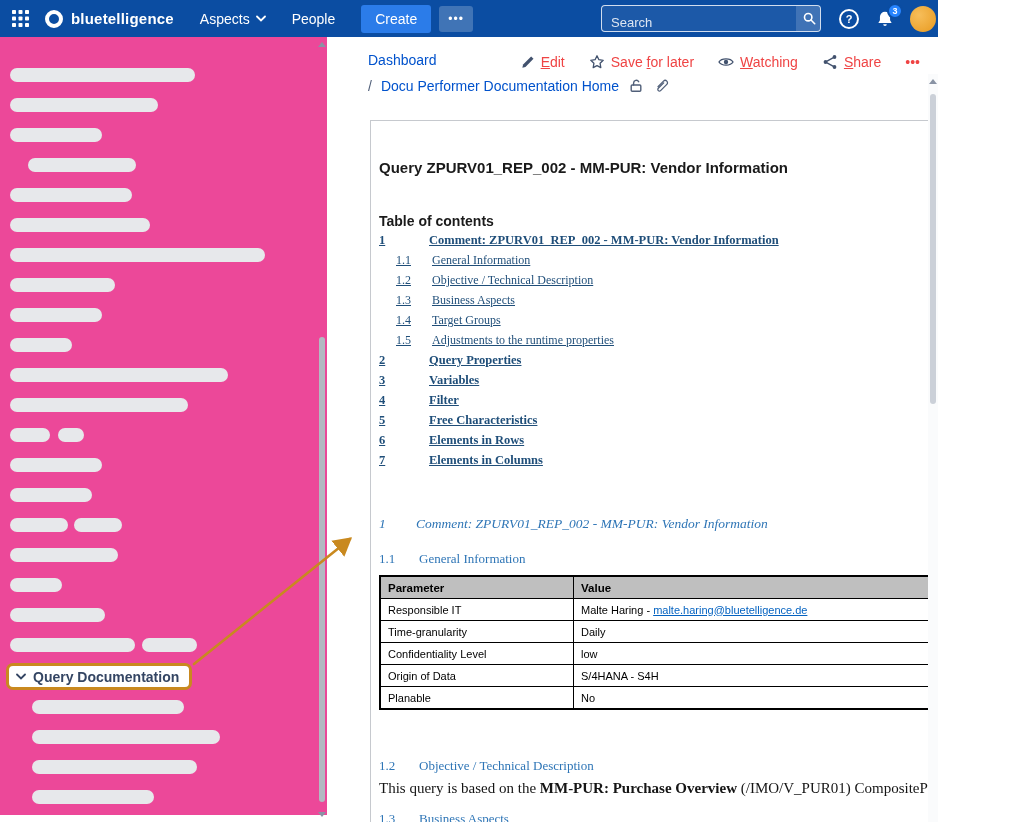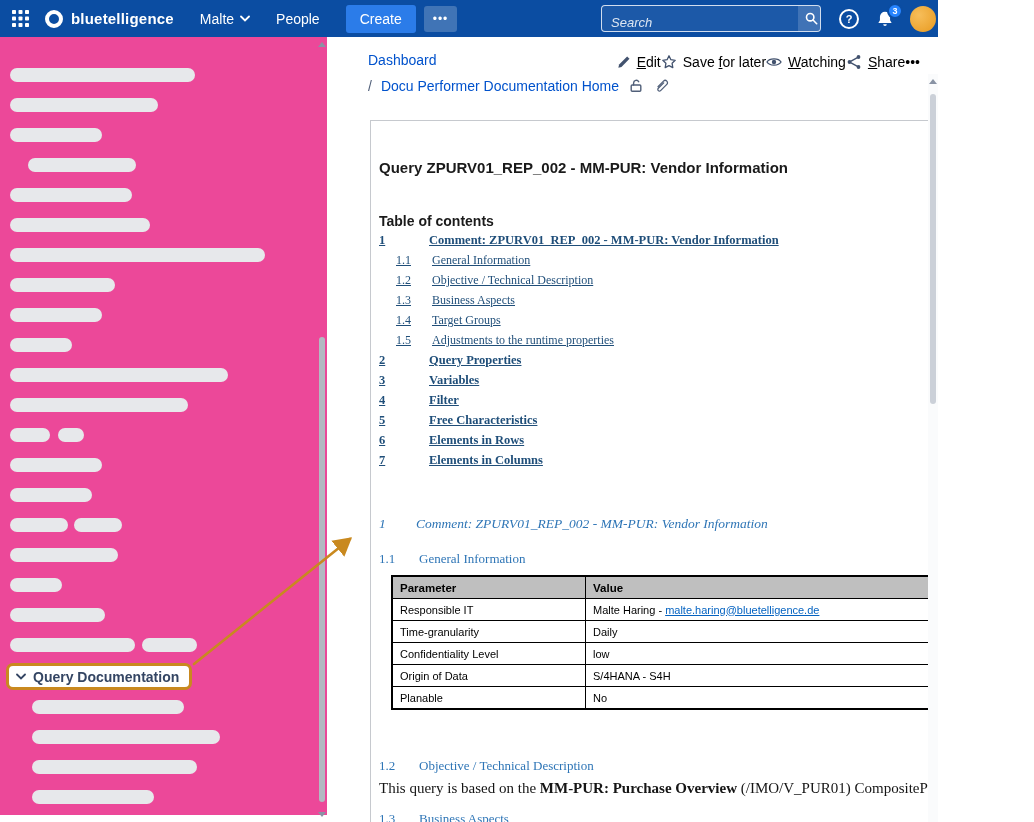--- a/index.html
+++ b/index.html
@@ -15,21 +15,21 @@
   .brand-name{font-size:15px;font-weight:600;letter-spacing:.2px;}
   .nav-item{margin-right:26px;font-size:14px;display:flex;align-items:center;gap:6px;cursor:pointer;}
   .create-btn{background:#2B7CE9;border:none;border-radius:3px;padding:6px 14px;font-size:14px;
               color:#fff;font-family:inherit;cursor:pointer;margin-right:8px;}
   .more-top-btn{background:rgba(255,255,255,.22);border:none;border-radius:3px;padding:6px 9px;
               color:#fff;font-size:12px;letter-spacing:1px;cursor:pointer;}
   .top-spacer{flex:1;}
   .search-box{width:218px;height:25px;border:1px solid rgba(255,255,255,.8);border-radius:4px;
               background:rgba(255,255,255,.07);display:flex;align-items:stretch;margin-right:18px;overflow:hidden;}
   .search-input{flex:1;background:transparent;border:none;outline:none;color:#fff;font-size:13px;
-              padding:16px 9px;font-family:inherit;font-style:italic;}
+              padding:16px 9px;font-family:inherit;}
   .search-input::placeholder{color:rgba(255,255,255,.85);}
   .search-btn{width:30px;background:rgba(255,255,255,.16);border:none;display:flex;align-items:center;
               justify-content:center;cursor:pointer;}
   .help-btn{width:20px;height:20px;border:2px solid #fff;border-radius:50%;box-sizing:border-box;
               display:flex;align-items:center;justify-content:center;font-size:11px;font-weight:700;
               margin-right:17px;cursor:pointer;}
   .bell-wrap{position:relative;margin-right:16px;cursor:pointer;display:flex;}
   .badge{position:absolute;top:-7px;right:-9px;min-width:16px;height:16px;border-radius:50%;
          background:#2684FF;border:2px solid #0B4DA2;box-sizing:border-box;color:#fff;font-size:9px;
          display:flex;align-items:center;justify-content:center;font-weight:700;}
@@ -49,43 +49,43 @@
   .tri-up{border-left:4px solid transparent;border-right:4px solid transparent;border-bottom:5px solid #8993A4;top:5px;}
   .tri-down{border-left:4px solid transparent;border-right:4px solid transparent;border-top:5px solid #8993A4;bottom:5px;}
   .resize-handle{position:absolute;left:328px;top:446px;width:5px;height:13px;
         border-left:1.5px solid #A5ADBA;border-right:1.5px solid #A5ADBA;cursor:col-resize;}
 
   
   .content{position:absolute;top:37px;left:327px;right:0;bottom:0;background:#fff;}
   .breadcrumbs{position:absolute;top:15px;left:41px;font-size:14px;}
   .bc-link{color:#0052CC;text-decoration:none;cursor:pointer;}
   .bc-line2{margin-top:10px;display:flex;align-items:center;gap:9px;color:#505F79;}
-  .actions{position:absolute;top:17px;right:18px;display:flex;align-items:flex-start;
-           color:#000000;font-size:14px;}
+  .actions{position:absolute;top:17px;right:18px;display:flex;align-items:flex-start;gap:24px;
+           color:#ef4444;font-size:14px;}
   .action{display:flex;align-items:center;gap:6px;cursor:pointer;}
   .key{text-decoration:underline;}
 
   
   .doc-frame{position:absolute;top:83px;left:43px;width:632px;bottom:-10px;background:#fff;
              border:1px solid #C6C9CE;border-bottom:none;box-sizing:border-box;}
   .doc-title{position:absolute;top:38px;left:8px;font-size:15px;font-weight:700;color:#1A1A1A;}
   .toc-title{position:absolute;top:92px;left:8px;font-size:14px;font-weight:700;color:#1A1A1A;}
   .toc-list{position:absolute;top:112px;left:8px;right:8px;height:244px;}
   .toc-row{position:absolute;left:0;right:0;height:20px;font-family:"Liberation Serif",serif;}
   .toc-row a{color:#1F4E79;text-decoration:underline;position:absolute;white-space:nowrap;cursor:pointer;}
   .toc-row.lvl1 a{font-weight:700;font-size:12.5px;}
   .toc-row.lvl2 a{font-weight:400;font-size:12px;}
   .toc-row.lvl1 .num{left:0;} .toc-row.lvl1 .lbl{left:50px;}
   .toc-row.lvl2 .num{left:17px;} .toc-row.lvl2 .lbl{left:53px;}
   .sec{position:absolute;left:8px;font-family:"Liberation Serif",serif;color:#2E75B6;font-size:13px;white-space:nowrap;}
   .sec .num{display:inline-block;width:40px;}
   #sec1{top:395px;font-style:italic;font-size:13.5px;} #sec1 .num{width:37px;}
   #sec11{top:430px;} #sec12{top:637px;} #sec13{top:690px;}
   .info-table{position:absolute;top:454px;left:8px;width:615px;border-collapse:collapse;
-              font-size:11px;color:#000;border:2px solid #000;margin-left:12px;}
+              font-size:11px;color:#000;border:2px solid #000;}
   .info-table th,.info-table td{border:1px solid #000;padding:2px 7px;height:17px;text-align:left;
               font-weight:400;white-space:nowrap;}
   .info-table th{background:#BFBFBF;font-weight:700;font-size:11.5px;}
   .info-table th:first-child,.info-table td:first-child{width:178px;}
   .email{color:#0563C1;text-decoration:underline;cursor:pointer;}
   .para{position:absolute;top:659px;left:8px;right:8px;font-family:"Liberation Serif",serif;
         font-size:15px;color:#151515;}
   .para b{font-weight:700;}
   .content-scroll{position:absolute;top:37px;right:0;width:10px;bottom:0;background:#FAFBFC;}
   .cs-thumb{position:absolute;top:20px;left:2px;width:6px;height:310px;border-radius:3px;background:#CBD0D8;cursor:pointer;}
@@ -112,21 +112,21 @@
             <rect x="6.5" y="13" width="4" height="4" rx="0.8"></rect>
             <rect x="13" y="13" width="4" height="4" rx="0.8"></rect>
       </g>
         </svg>
     </span>
     <span class="brand">
       <span class="brand-logo"></span>
       <span class="brand-name">bluetelligence</span>
     </span>
     <span class="nav-item">
-      <span>Malte</span>
+      <span>Aspects</span>
       <svg width="10" height="7" viewBox="0 0 10 7">
           <path d="M1 1.5 L5 5.5 L9 1.5" fill="none" stroke="#fff" stroke-width="1.8" stroke-linecap="round"></path>
         </svg>
     </span>
     <span class="nav-item">
       <span>People</span>
     </span>
     <button class="create-btn">Create</button>
     <button class="more-top-btn">•••</button>
     <span class="top-spacer"></span>

